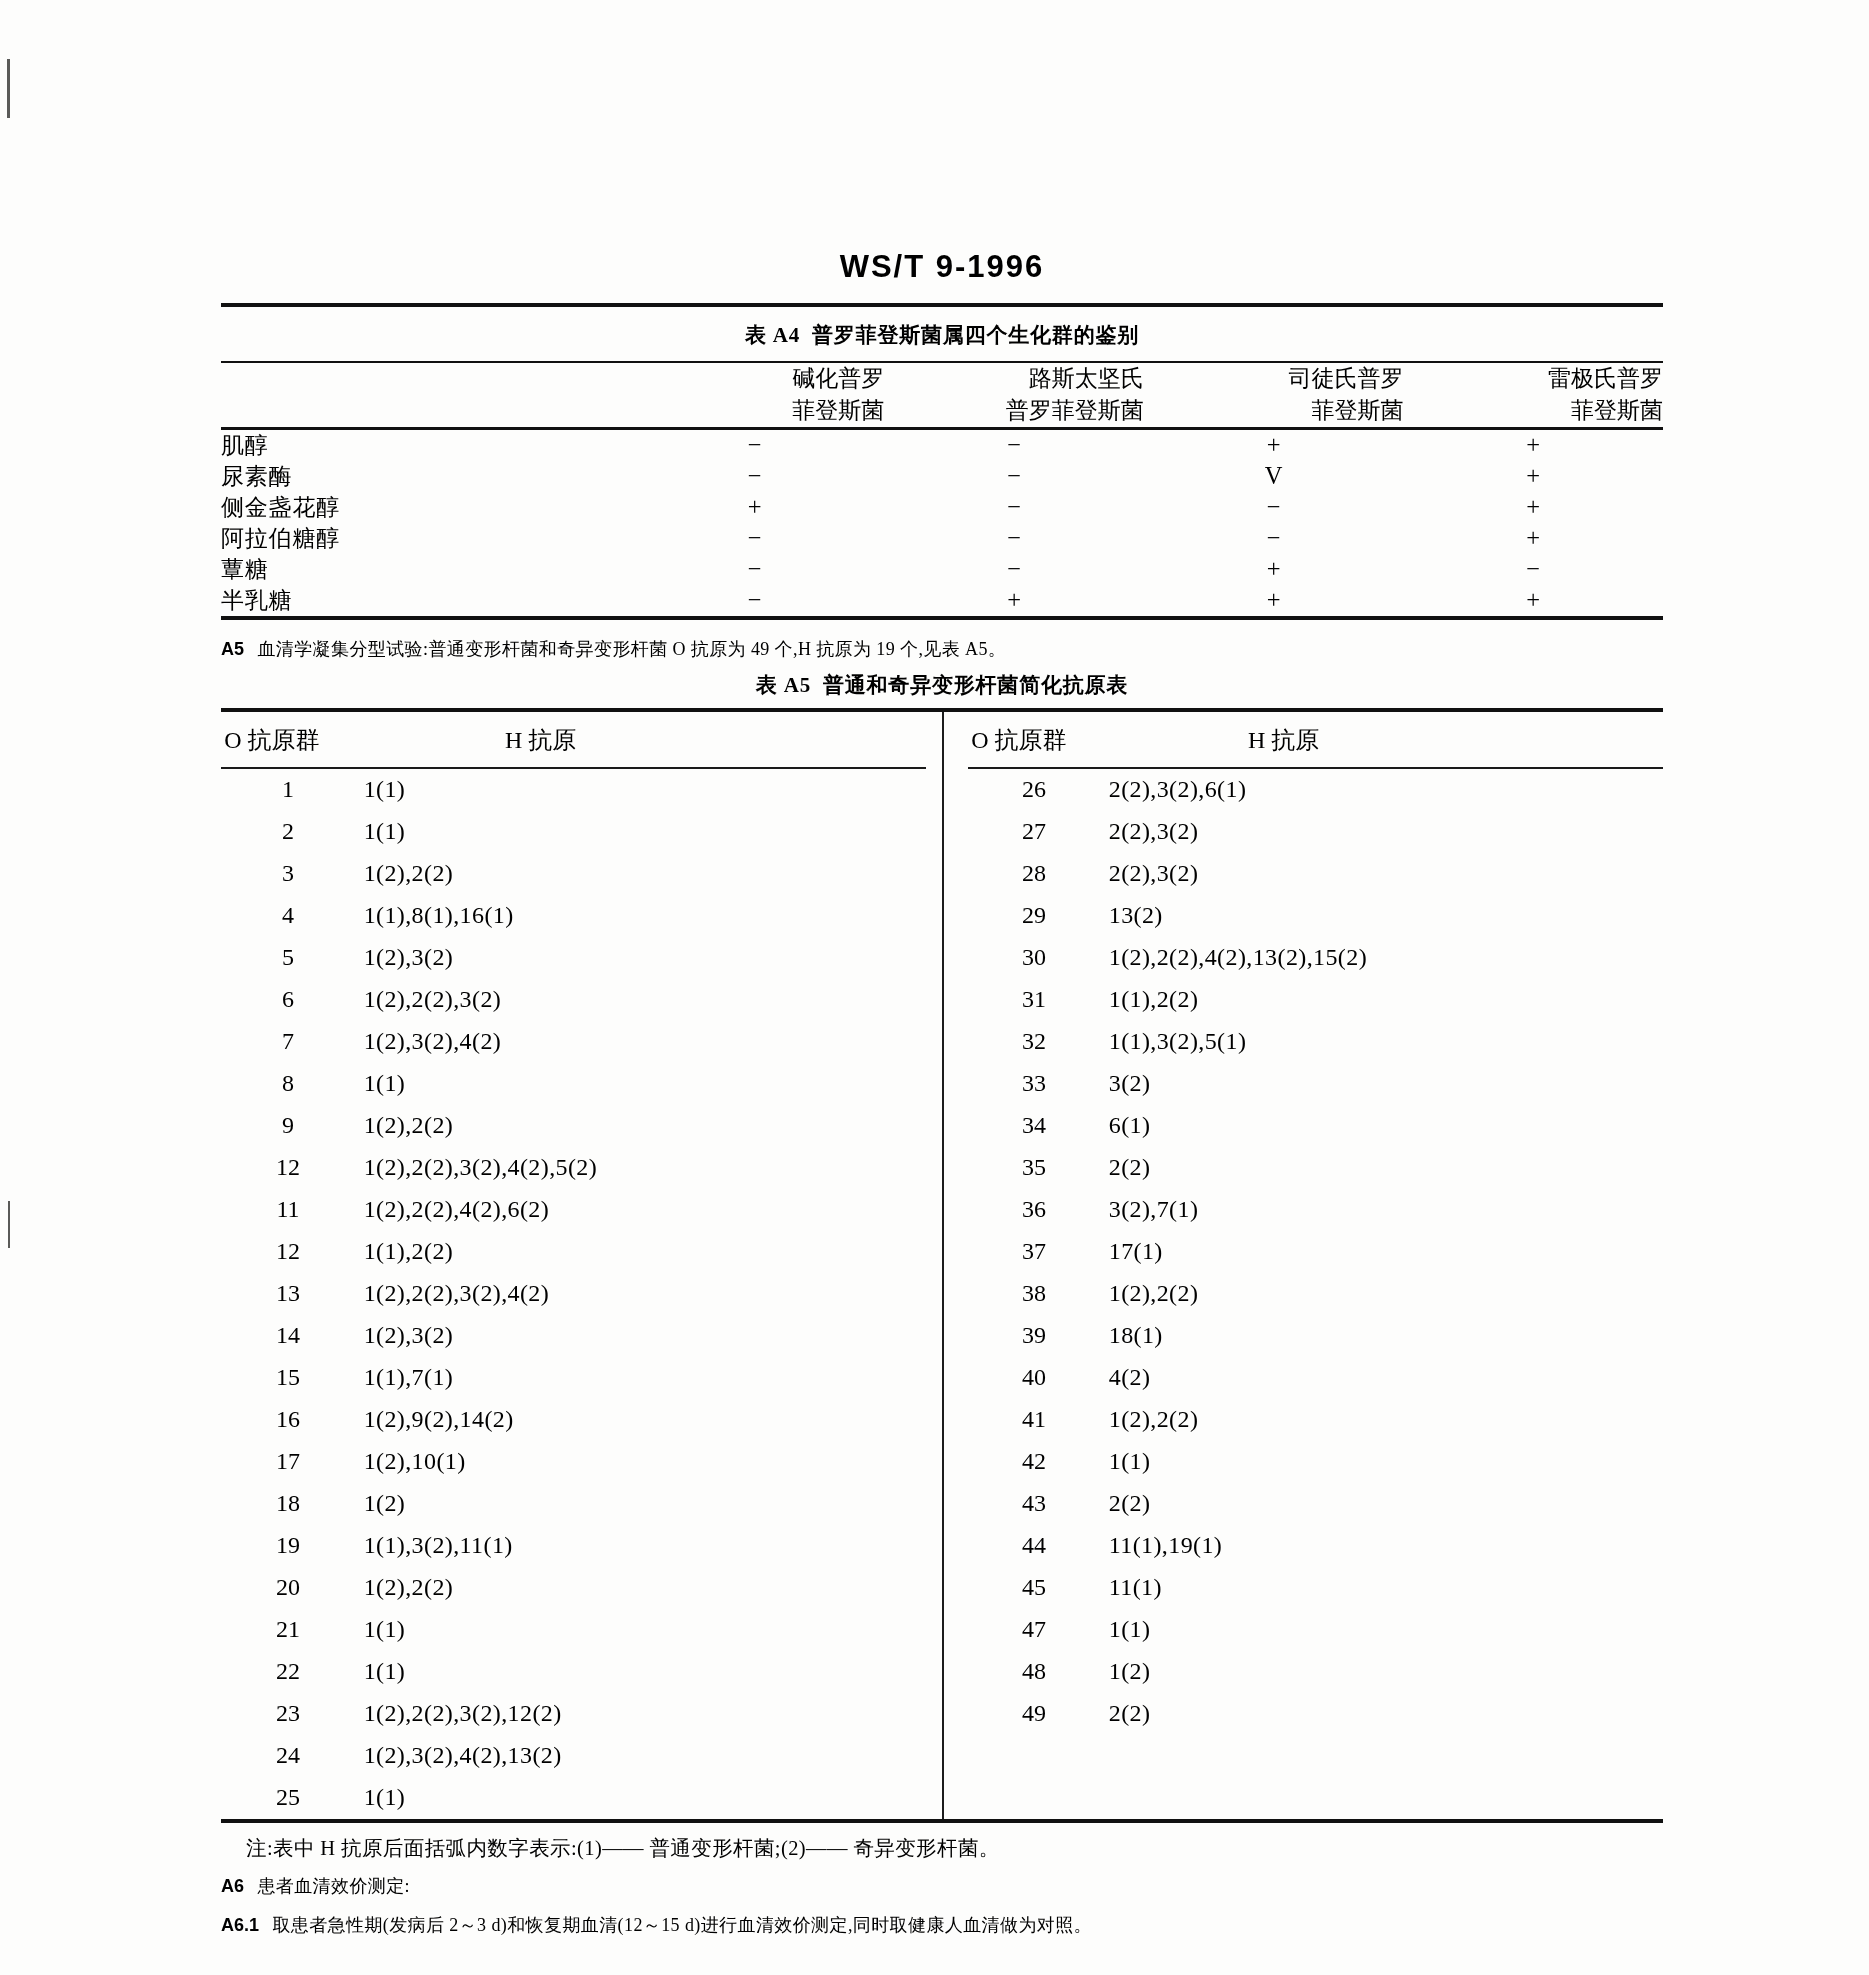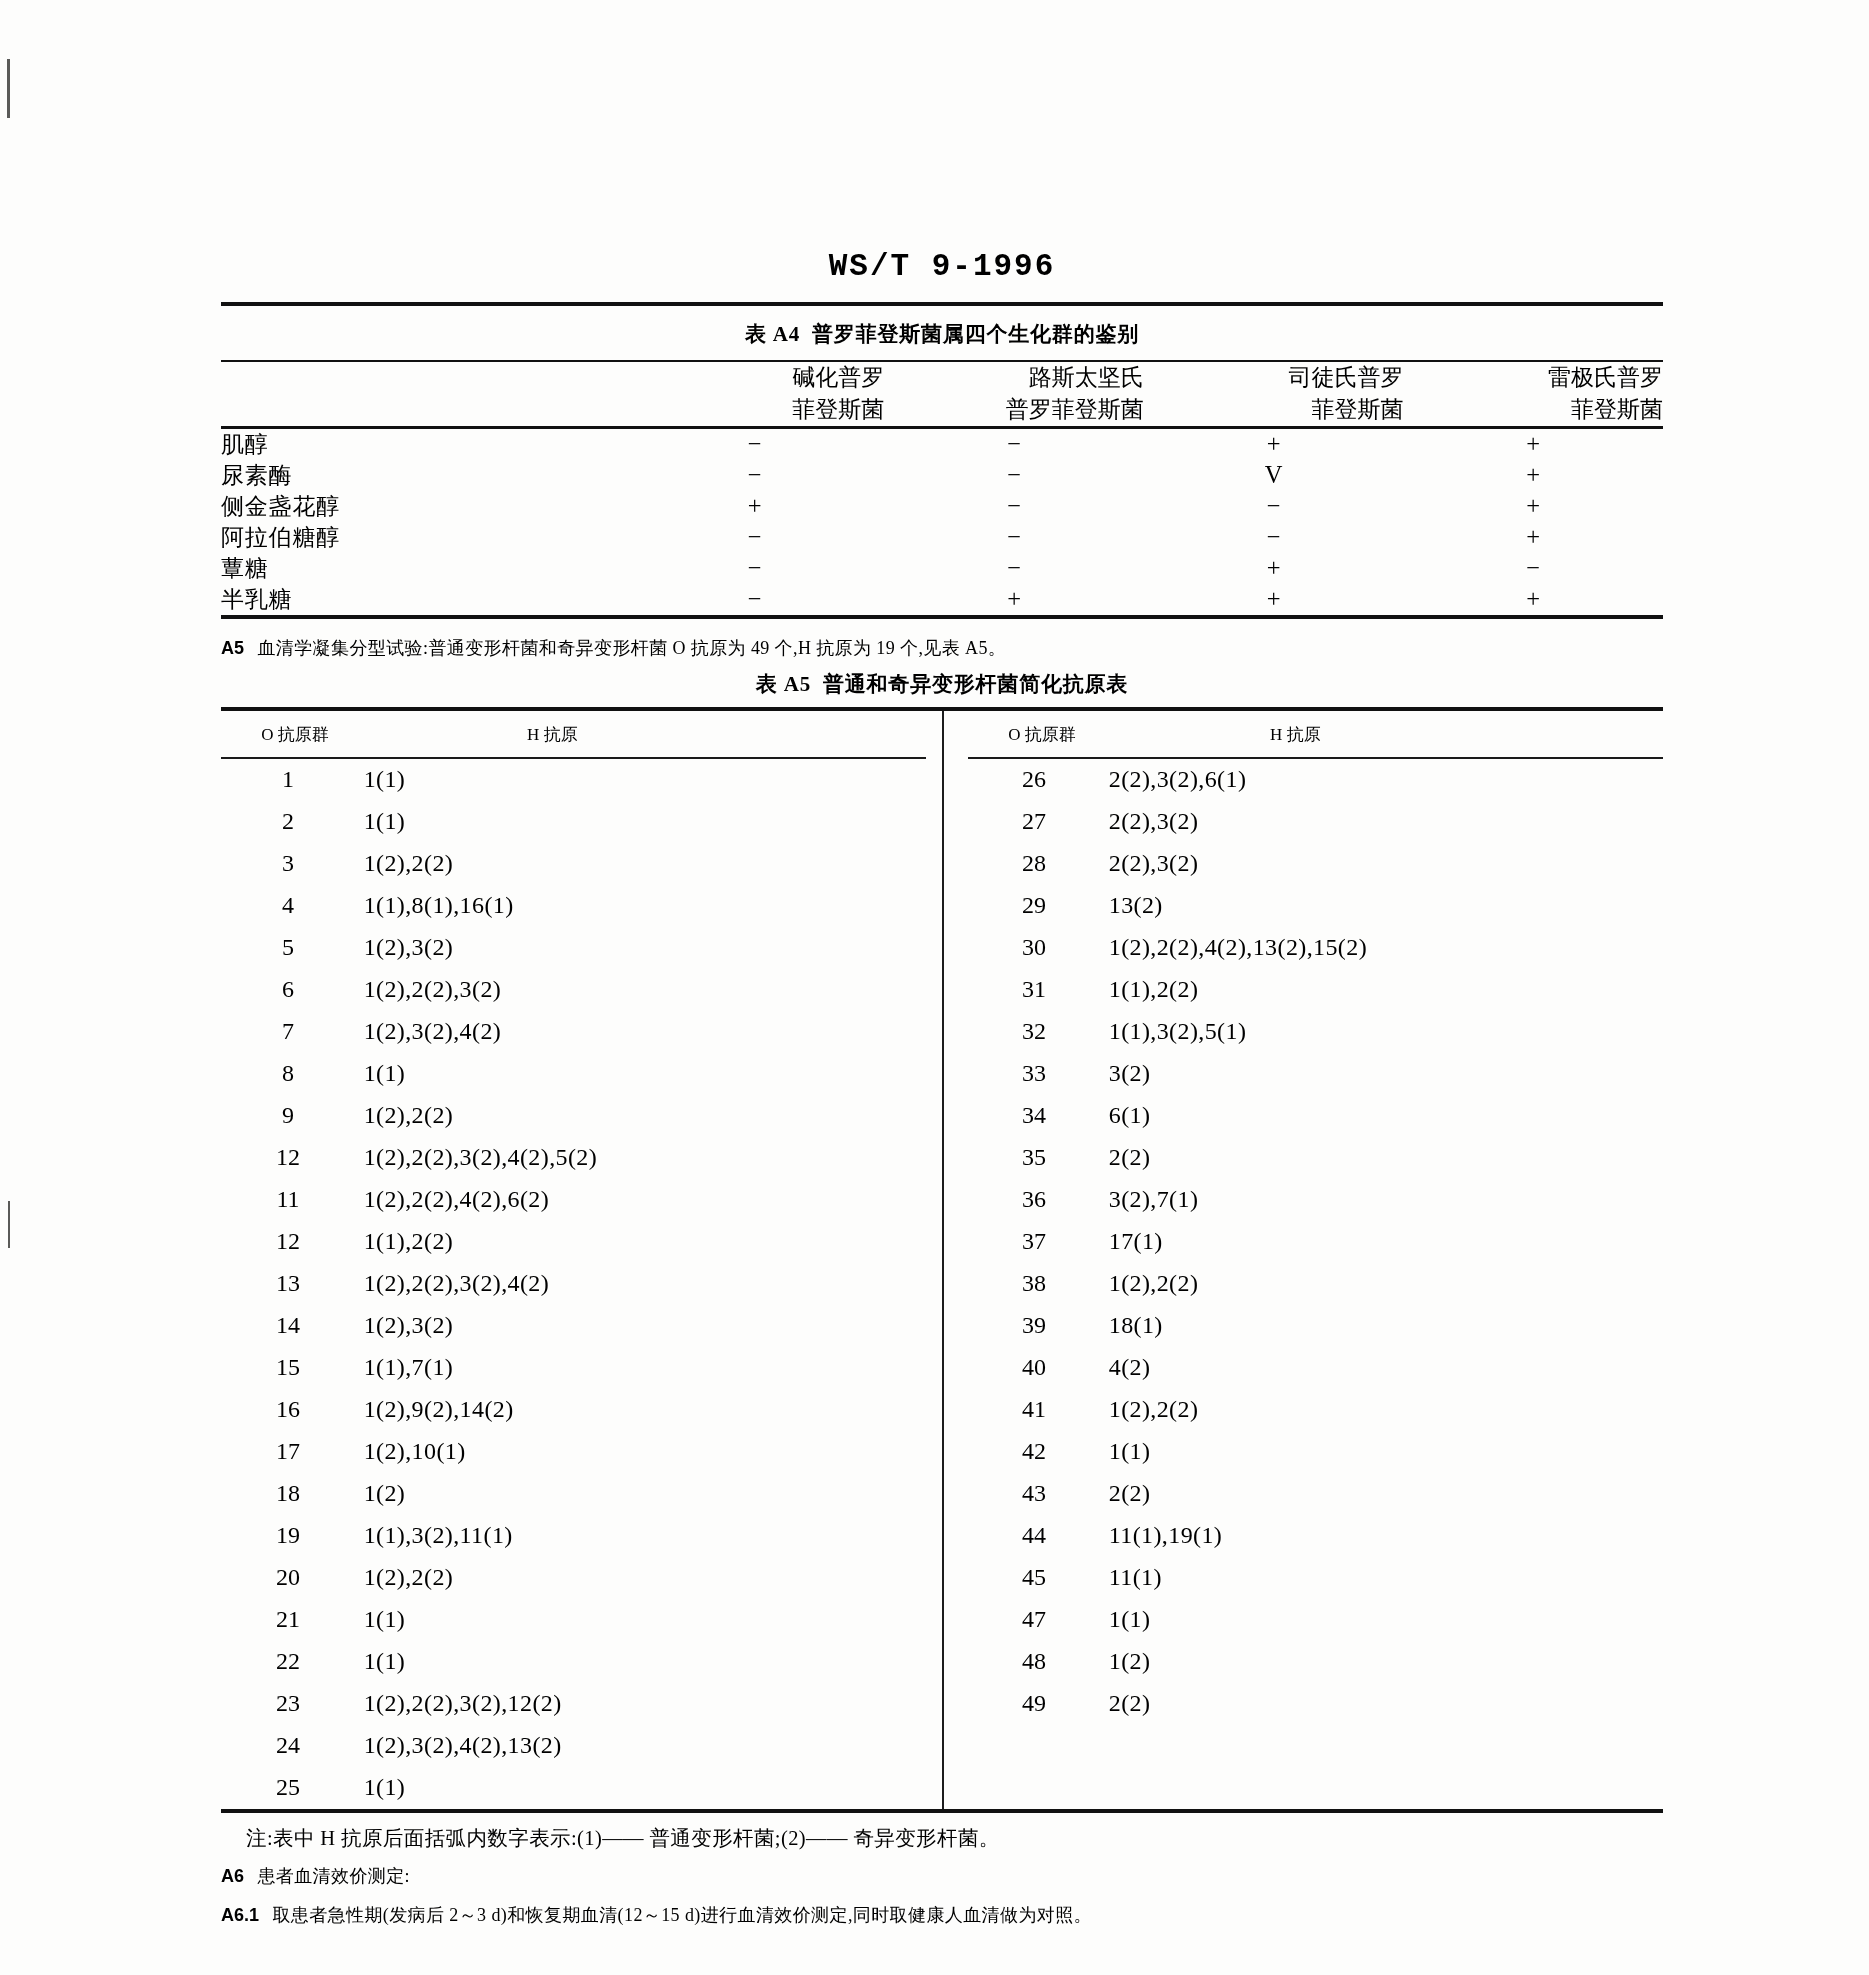--- a/index.html
+++ b/index.html
@@ -27,21 +27,21 @@
   .content {
     position: absolute;
     left: 221px;
     top: 0;
     width: 1442px;
   }
 
   
   .doc-header {
     text-align: center;
-    font-family: Liberation Mono, monospace;
+    font-family: Liberation Sans, sans-serif;
     font-weight: bold;
     font-size: 31px;
     letter-spacing: 2px;
     padding-top: 249px;
   }
 
   
   .rule-thick { height: 4.3px; background: #111; }
   .rule-med   { height: 2.8px;  background: #111; }
   .rule-thin  { height: 1.6px;  background: #1a1a1a; }
@@ -120,23 +120,22 @@
     position: relative;
   }
   .a5-half {
     flex: 1 1 50%;
     box-sizing: border-box;
   }
   .a5-half.left  { padding-right: 16px; }
   .a5-half.right { padding-left: 24px; border-left: 2px double #1c1c1c; }
   .a5-colhead {
     display: flex;
-    font-size: 17px;
+    font-size: 24px;
     padding: 12px 0 11px 0;
-    margin-left: 37px;
   }
   .a5-colhead .h-o { width: 40%; padding-left: 3.2px; }
   .a5-colhead .h-h { width: 60%; }
   table.a5 {
     width: 100%;
     border-collapse: collapse;
     font-size: 24px;
     font-family: "Liberation Serif", "DejaVu Serif", serif;
   }
   table.a5 td { padding: 7.5px 0; font-weight: normal; }

